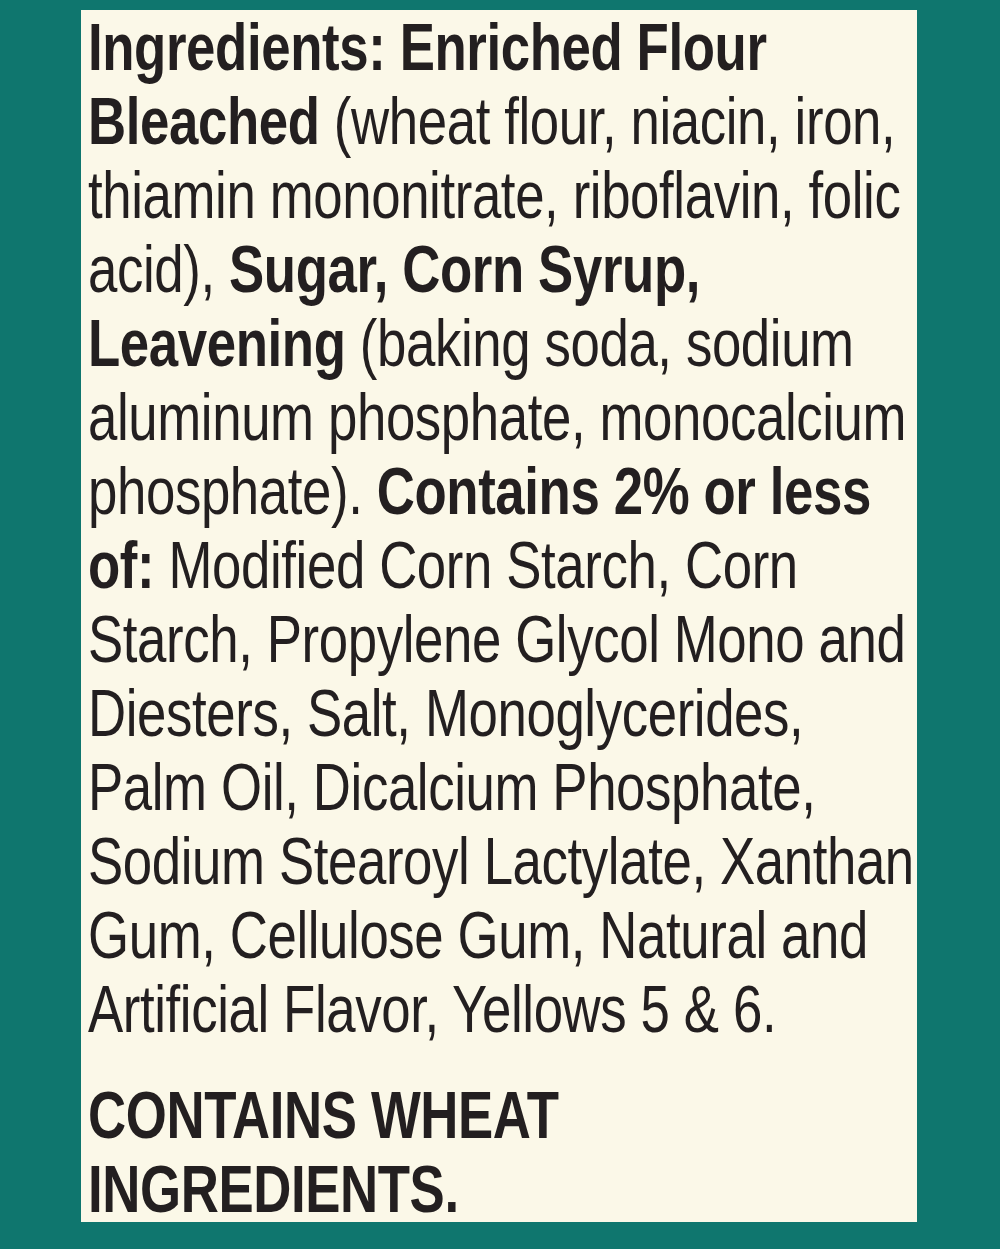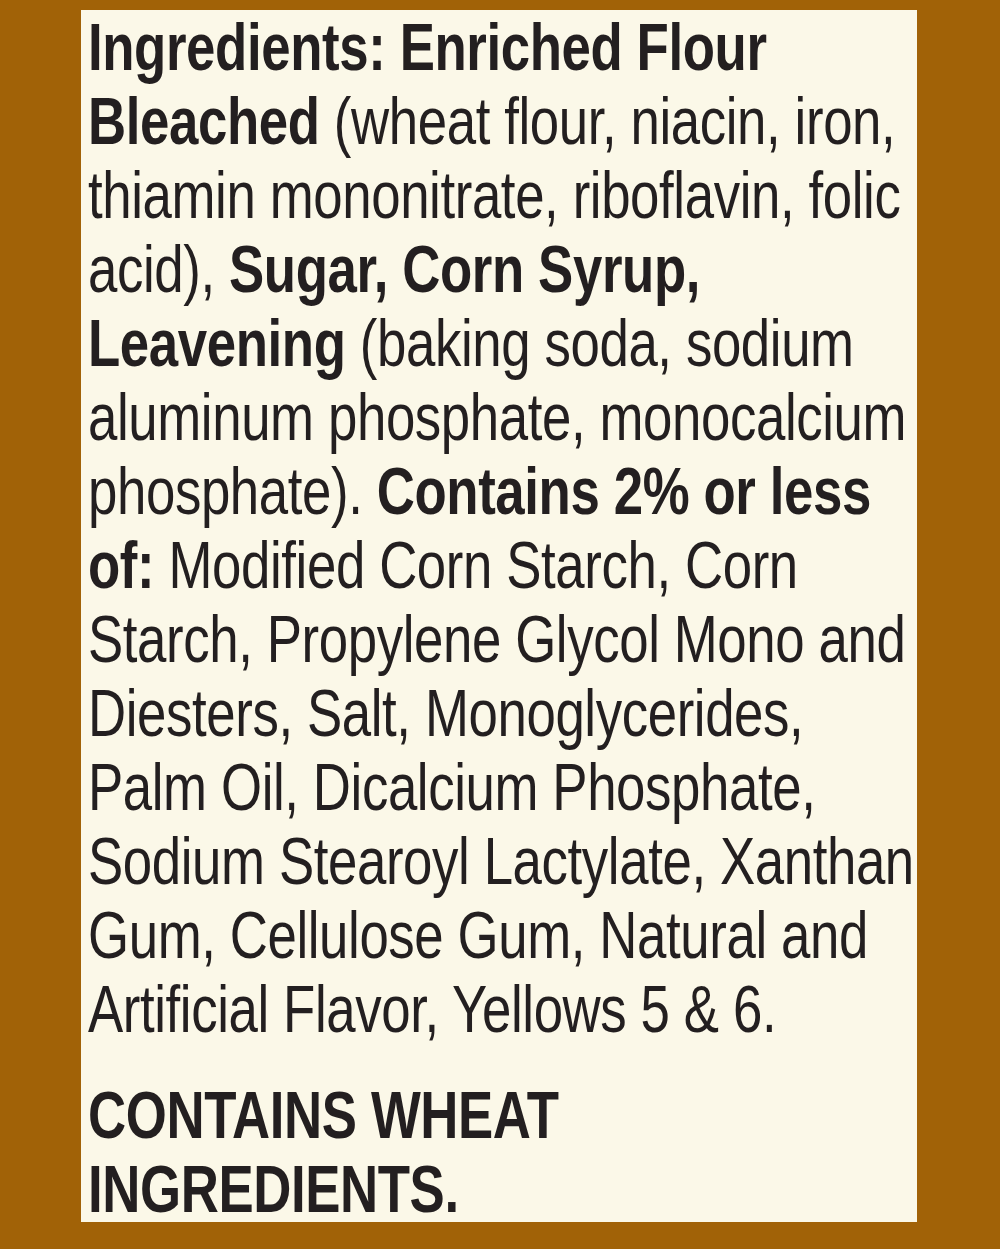--- a/index.html
+++ b/index.html
@@ -8,21 +8,21 @@
     width: 1000px;
     height: 1249px;
     background: #ffffff;
     font-family: "Liberation Sans", "DejaVu Sans", sans-serif;
     overflow: hidden;
   }
   .page {
     position: relative;
     width: 1000px;
     height: 1249px;
-    background: #a16207;
+    background: #0f766e;
   }
   .label-panel {
     position: absolute;
     left: 81px;
     top: 10px;
     width: 836px;
     height: 1212px;
     background: #fbf8e8;
     overflow: hidden;
   }

